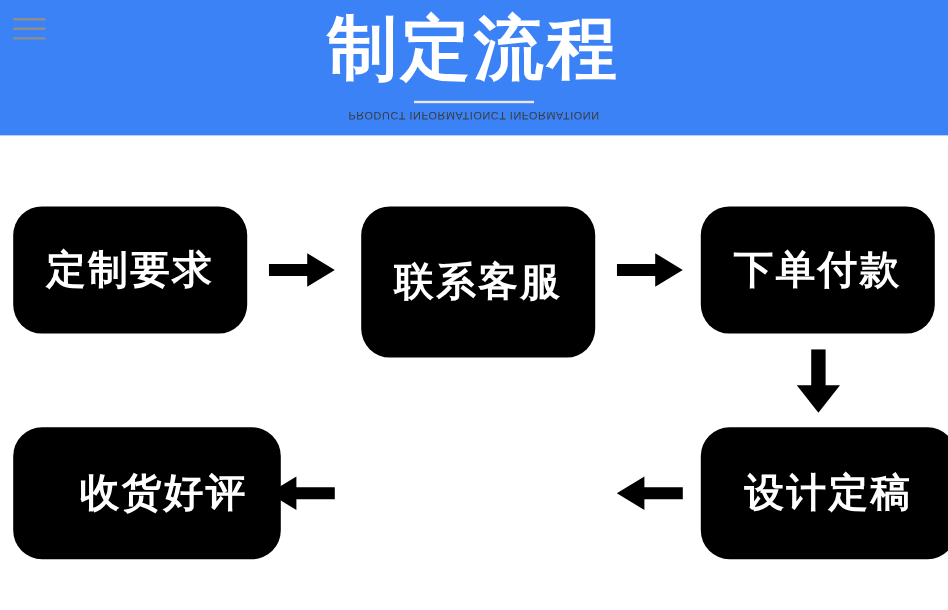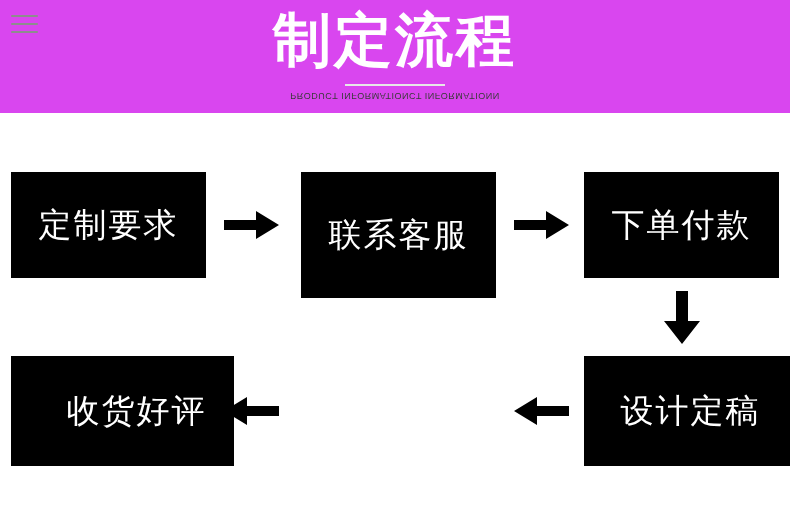--- a/index.html
+++ b/index.html
@@ -15,21 +15,21 @@
     position: relative;
   }
 
   
   .header {
     position: absolute;
     left: 0;
     top: 0;
     width: 790px;
     height: 113px;
-    background: #d946ef;
+    background: #3b82f6;
     overflow: hidden;
   }
   .menu-icon {
     position: absolute;
     left: 11px;
     top: 15px;
     width: 27px;
     height: 20px;
   }
   .menu-icon span {
@@ -82,27 +82,27 @@
     left: 0;
     top: 113px;
     width: 790px;
     height: 395px;
     background: #ffffff;
   }
 
   .node {
     position: absolute;
     background: #000000;
-    border-radius: 0;
+    border-radius: 24px;
     color: #ffffff;
     display: flex;
     align-items: center;
     justify-content: center;
     font-size: 33px;
-    font-weight: normal;
+    font-weight: bold;
     letter-spacing: 2px;
     font-family: "DejaVu Sans", "Liberation Sans", sans-serif;
   }
 
   
   .node-1 { left: 11px;  top: 59px;  width: 195px; height: 106px; }
   .node-2 { left: 301px; top: 59px;  width: 195px; height: 126px; }
   .node-3 { left: 584px; top: 59px;  width: 195px; height: 106px; }
   
   .node-4 { left: 11px;  top: 243px; width: 195px; height: 110px; padding-left: 28px; }

